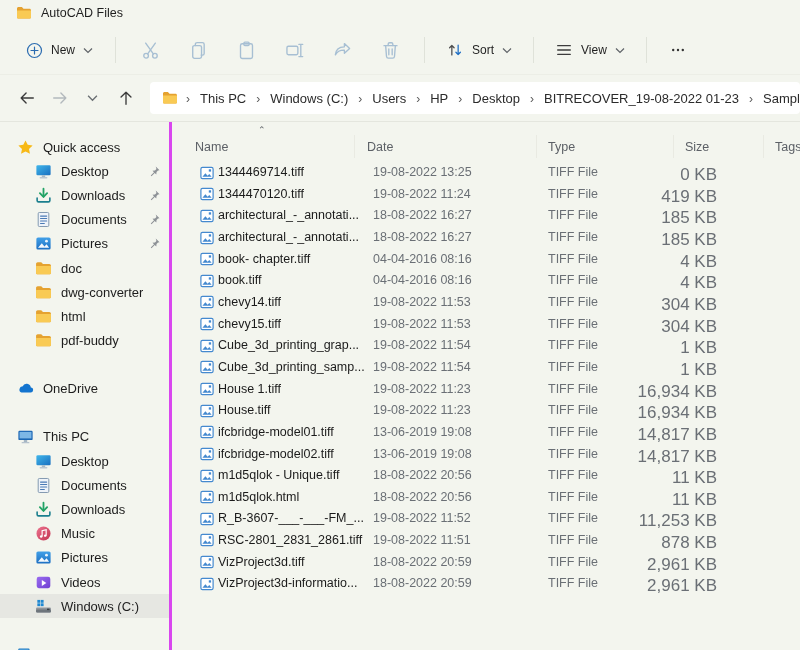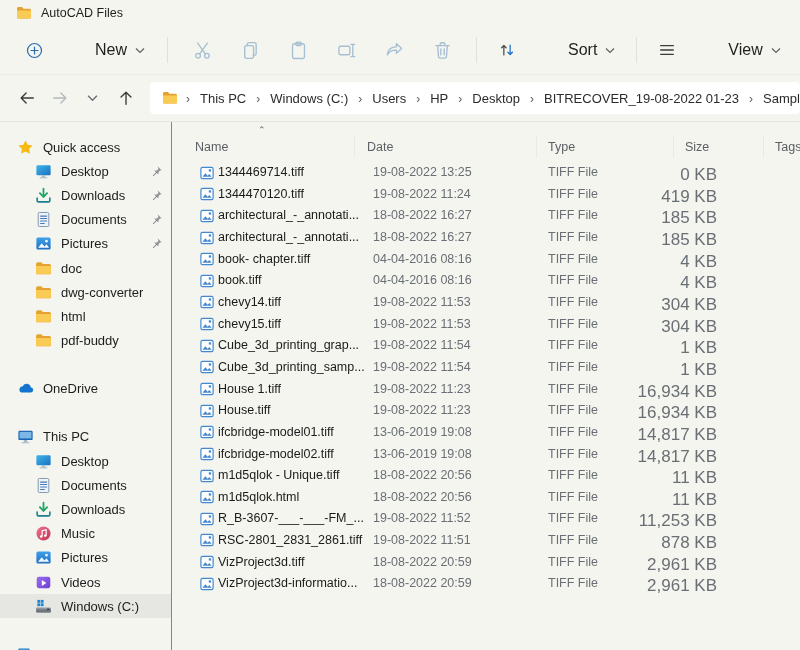--- a/index.html
+++ b/index.html
@@ -10,38 +10,38 @@
     font-size:13px;-webkit-font-smoothing:antialiased;
   }
   svg{display:block;}
   
   .titlebar{height:26px;display:flex;align-items:center;padding-left:16px;gap:9px;}
   .titlebar .t-icon{width:16px;height:16px;}
   .titlebar .t-text{font-size:12.5px;color:#1f1f1f;}
   
   .toolbar{height:48px;display:flex;align-items:center;padding:0 8px 0 14px;border-bottom:1px solid #eceee6;}
   .btn-new{display:flex;align-items:center;gap:8px;padding:7px 12px;border-radius:5px;cursor:pointer;}
-  .btn-label{font-size:16px;color:#1f1f1f;margin-left:44px;}
+  .btn-label{font-size:12px;color:#1f1f1f;}
   .chev{width:10px;height:7px;}
   .tdivider{width:1px;height:26px;background:#dfe2d9;margin:0 10px;flex:none;}
   .tool-ic{width:48px;height:36px;display:flex;align-items:center;justify-content:center;border-radius:5px;}
   .tool-ic svg{width:21px;height:21px;stroke:#a7bfd3;fill:none;stroke-width:1.3;stroke-linecap:round;stroke-linejoin:round;}
   .btn-drop{display:flex;align-items:center;gap:8px;padding:7px 11px;border-radius:5px;cursor:pointer;}
   .more-btn{padding:7px 13px;border-radius:5px;cursor:pointer;}
   
   .addrbar{height:46px;display:flex;align-items:center;padding:0 0 0 10px;border-bottom:1px solid #e4e6de;}
   .nav-btn{width:33px;height:32px;display:flex;align-items:center;justify-content:center;border-radius:5px;flex:none;cursor:pointer;}
   .addr-box{flex:1;height:32px;background:#fff;border-radius:4px;display:flex;align-items:center;
     padding:0 4px 0 12px;margin-left:8px;overflow:hidden;white-space:nowrap;}
   .addr-folder{width:16px;height:16px;flex:none;}
   .crumb{font-size:13px;color:#2b2b2b;padding:4px 2px;cursor:pointer;}
   .crumb-sep{color:#5a5a5a;font-size:12px;padding:0 8px;}
   
   .main{display:flex;height:529px;}
-  .sidebar{width:172px;flex:none;border-right:1px solid #d946ef;padding-top:13px;box-sizing:border-box;overflow:hidden;}
+  .sidebar{width:172px;flex:none;border-right:3px solid #d946ef;padding-top:13px;box-sizing:border-box;overflow:hidden;}
   .side-item{height:24.2px;display:flex;align-items:center;padding:0 6px 0 17px;cursor:pointer;}
   .side-item.ind{padding-left:35px;}
   .side-item.gap{margin-top:24px;align-items:center;}
   .side-item.sel{background:#e6e7e2;}
   .sicon{width:17px;height:17px;margin-right:9px;flex:none;}
   .slabel{font-size:13px;color:#1d1d1d;white-space:nowrap;overflow:hidden;}
   .pin{width:13px;height:13px;margin-left:auto;flex:none;margin-right:2px;}
   
   .listpane{flex:1;position:relative;padding:6px 0 0 14px;overflow:hidden;}
   .lhead{position:relative;height:34px;color:#5c6066;font-size:12.5px;}

